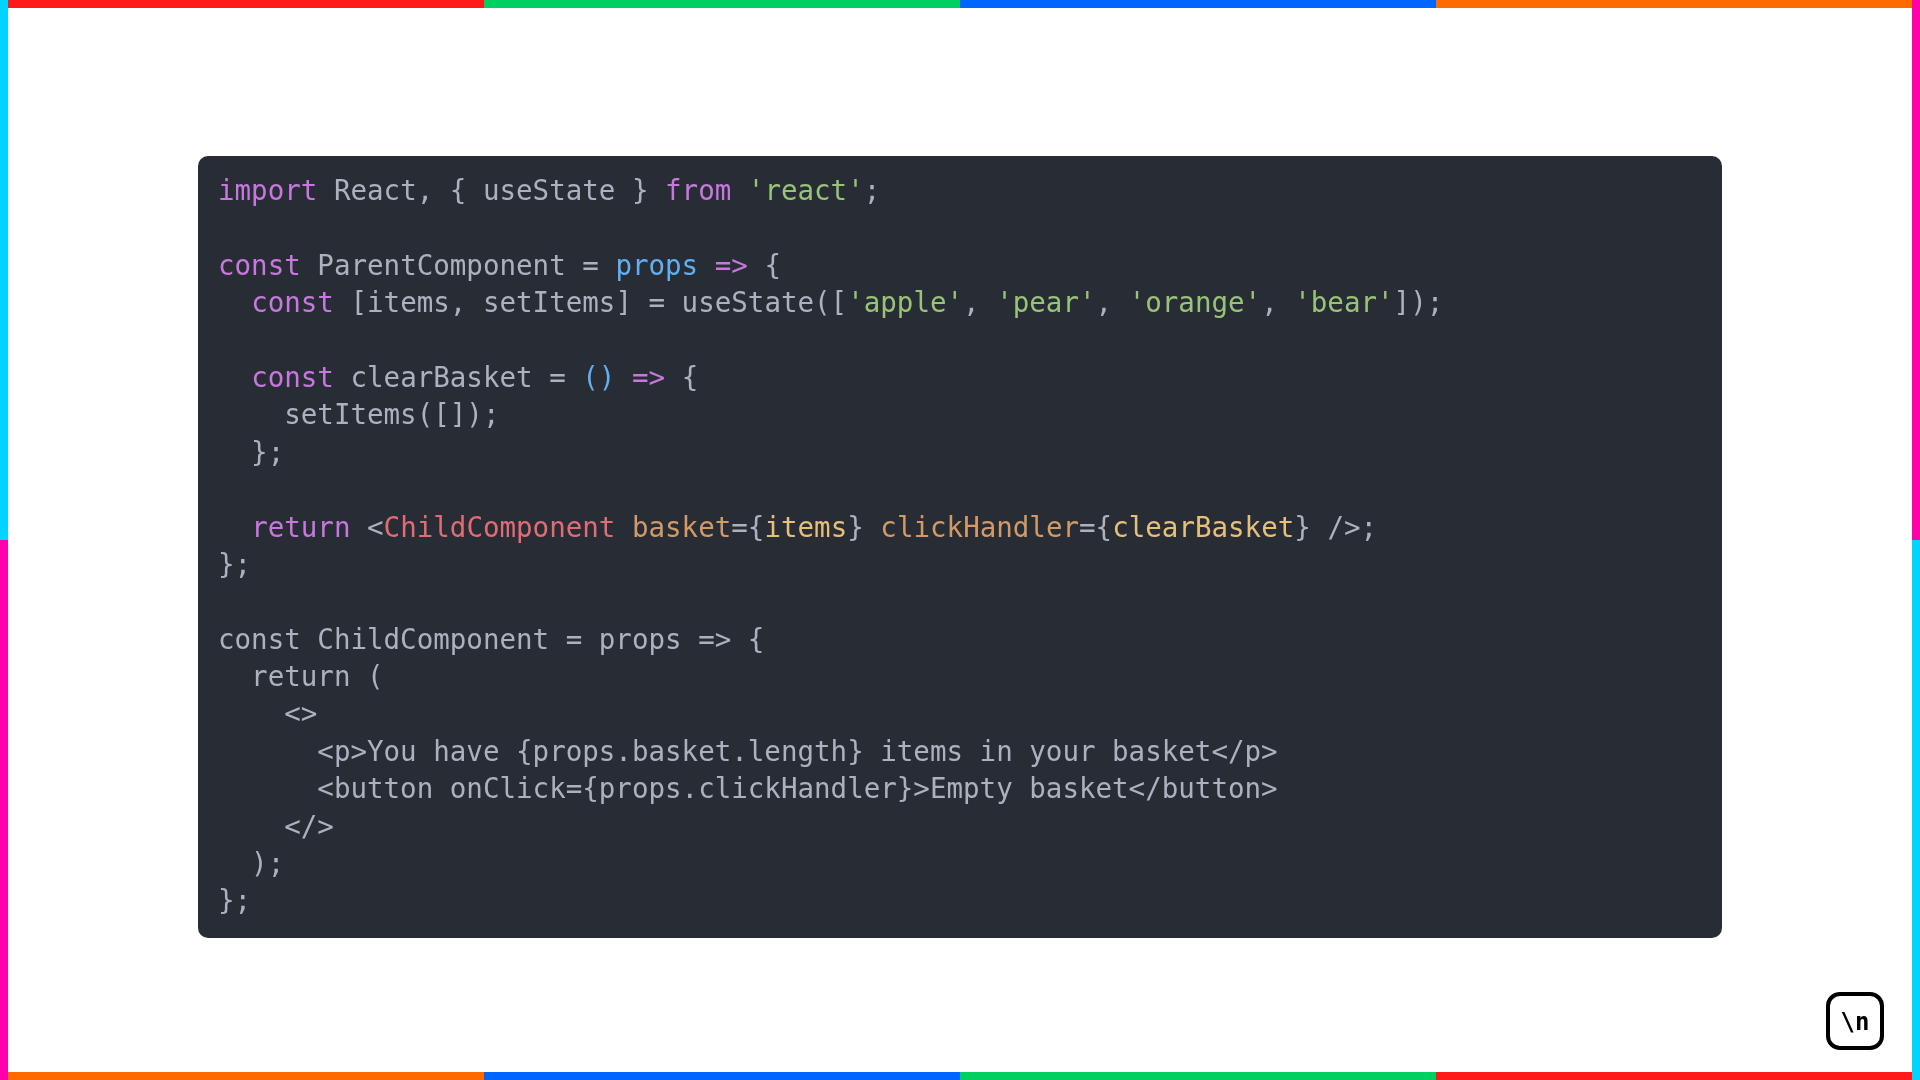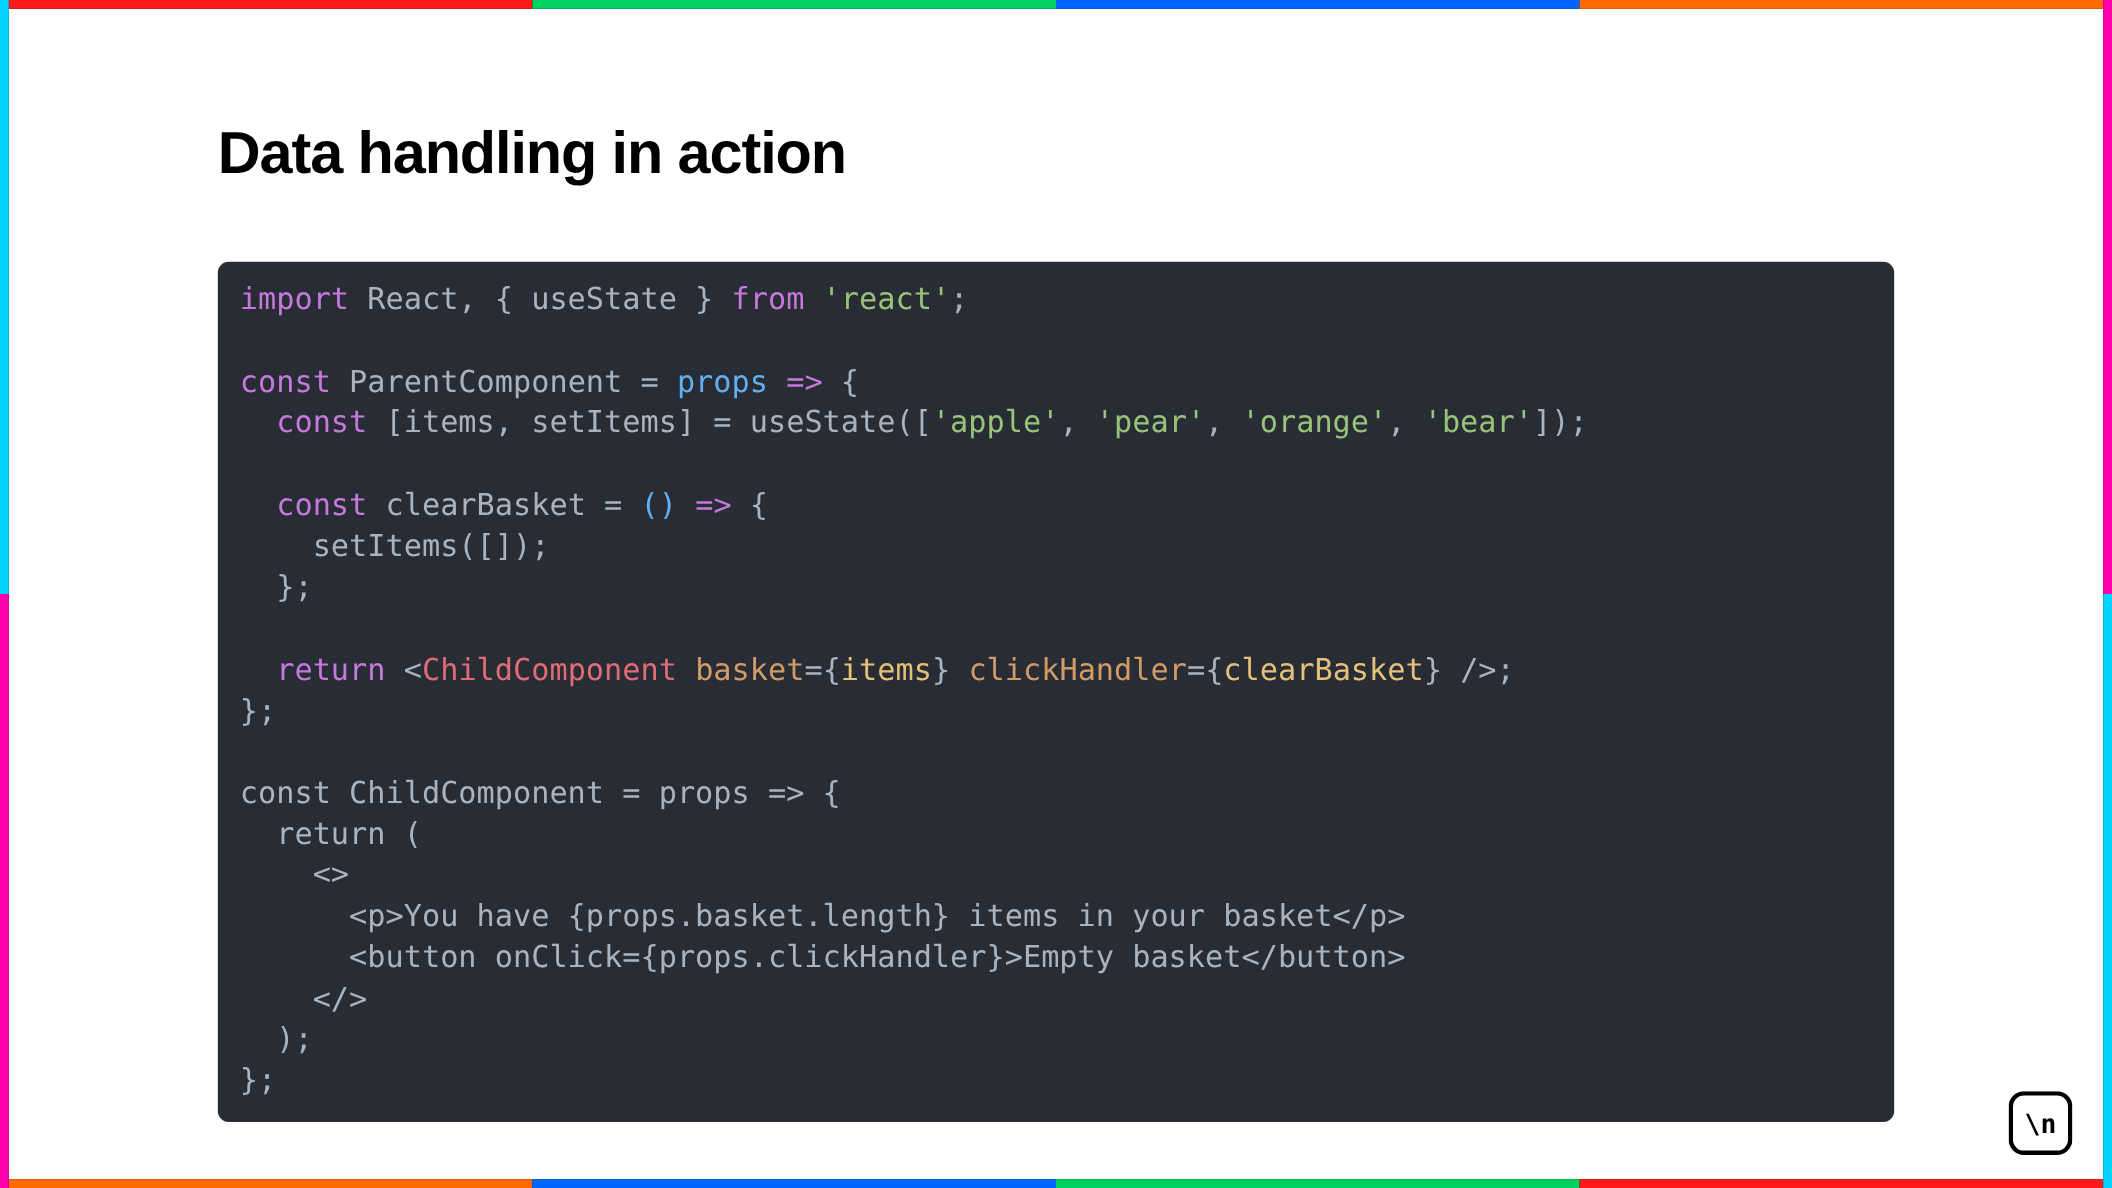--- a/index.html
+++ b/index.html
@@ -43,20 +43,21 @@
   .code-block {
     background: #282c34;
     border-radius: 10px;
     padding: 16px 20px 18px 20px;
     font-family: "SF Mono", ui-monospace, Menlo, Consolas, monospace;
     font-size: 27.5px;
     line-height: 1.36;
     color: #abb2bf;
     white-space: pre;
     overflow: hidden;
+    margin-top: 48px;
   }
   
   .tok-kw { color: #c678dd; }          
   .tok-def { color: #abb2bf; }         
   .tok-fn { color: #61afef; }          
   .tok-arrow { color: #c678dd; }       
   .tok-str { color: #98c379; }
   .tok-tag { color: #e06c75; }         
   .tok-attr { color: #d19a66; }        
   .tok-ident { color: #e5c07b; }
@@ -97,21 +98,20 @@
   <div class="border-left">
     <div class="seg" style="background:#00d4ff"></div>
     <div class="seg" style="background:#ff00aa"></div>
   </div>
   <div class="border-right">
     <div class="seg" style="background:#00d4ff"></div>
     <div class="seg" style="background:#ff00aa"></div>
   </div>
 
   <div class="content">
-    <h1 class="title">Data handling in action</h1>
     <pre class="code-block" id="code"><span class="tok-kw">import</span><span class="tok-def"> React, { useState } </span><span class="tok-kw">from</span><span class="tok-def"> </span><span class="tok-str">'react'</span><span class="tok-def">;</span>
 <span class="tok-def"></span>
 <span class="tok-kw">const</span><span class="tok-def"> ParentComponent = </span><span class="tok-fn">props</span><span class="tok-def"> </span><span class="tok-arrow">=&gt;</span><span class="tok-def"> {</span>
 <span class="tok-def">  </span><span class="tok-kw">const</span><span class="tok-def"> [items, setItems] = useState([</span><span class="tok-str">'apple'</span><span class="tok-def">, </span><span class="tok-str">'pear'</span><span class="tok-def">, </span><span class="tok-str">'orange'</span><span class="tok-def">, </span><span class="tok-str">'bear'</span><span class="tok-def">]);</span>
 <span class="tok-def"></span>
 <span class="tok-def">  </span><span class="tok-kw">const</span><span class="tok-def"> clearBasket = </span><span class="tok-fn">()</span><span class="tok-def"> </span><span class="tok-arrow">=&gt;</span><span class="tok-def"> {</span>
 <span class="tok-def">    setItems([]);</span>
 <span class="tok-def">  };</span>
 <span class="tok-def"></span>
 <span class="tok-def">  </span><span class="tok-kw">return</span><span class="tok-def"> </span><span class="tok-angle">&lt;</span><span class="tok-tag">ChildComponent</span><span class="tok-def"> </span><span class="tok-attr">basket</span><span class="tok-def">=</span><span class="tok-def">{</span><span class="tok-ident">items</span><span class="tok-def">}</span><span class="tok-def"> </span><span class="tok-attr">clickHandler</span><span class="tok-def">=</span><span class="tok-def">{</span><span class="tok-ident">clearBasket</span><span class="tok-def">}</span><span class="tok-def"> </span><span class="tok-angle">/&gt;</span><span class="tok-def">;</span>

